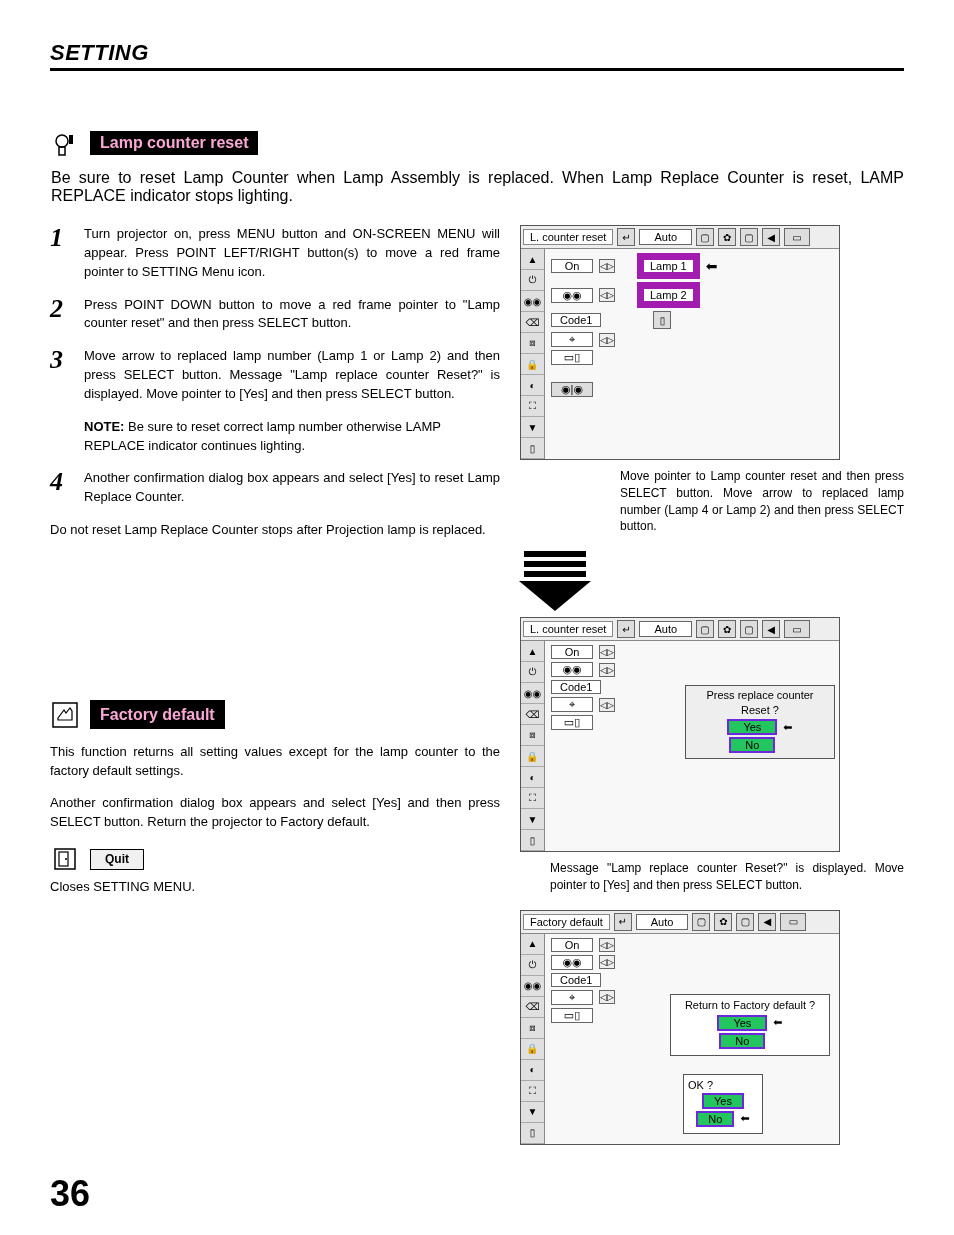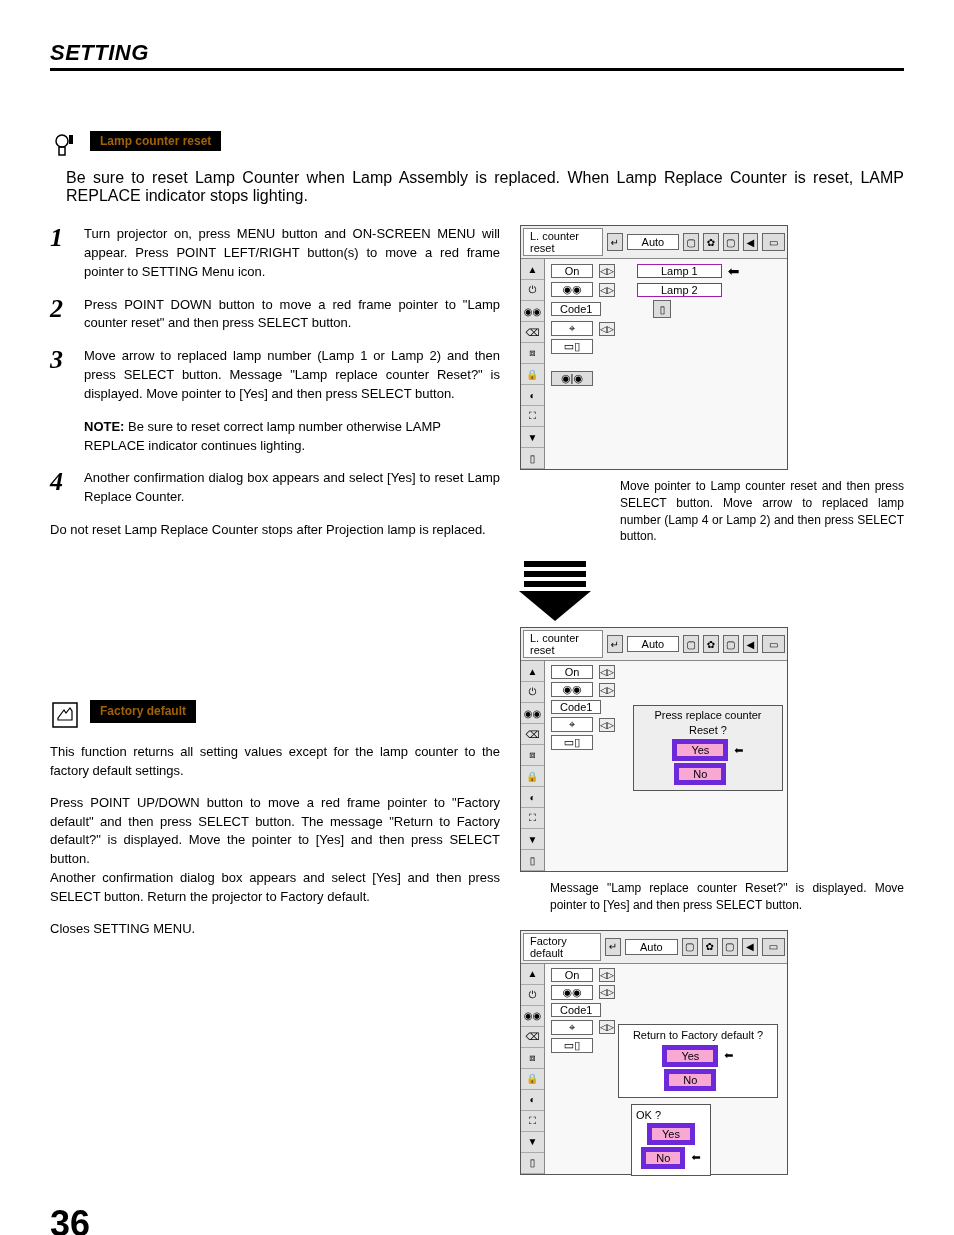--- a/index.html
+++ b/index.html
@@ -41,27 +41,27 @@
   }
   .icon-box {
     width: 30px;
     height: 30px;
     display: flex;
     align-items: center;
     justify-content: center;
   }
   .section-bar {
     background: #000;
-    color: #a16207;
+    color: #f9a8d4;
     padding: 3px 10px;
-    font-size: 12px;
+    font-size: 16px;
     font-weight: bold;
     display: inline-block;
   }
-  .intro { margin: 8px 0 20px 16px; text-align: justify;}
+  .intro { margin: 8px 0 20px 1px; text-align: justify;}
   .step {
     display: flex;
     gap: 12px;
     margin-bottom: 14px;
   }
   .step-num {
     font-family: "Times New Roman", serif;
     font-style: italic;
     font-weight: bold;
     font-size: 26px;
@@ -84,21 +84,21 @@
     padding: 1px 14px;
     font-size: 12px;
     font-weight: bold;
   }
 
   
   .osd {
     border: 1px solid #555;
     background: #f8f8f8;
     margin-bottom: 8px;
-    width: 268px;
+    width: 320px;
   }
   .osd-titlebar {
     display: flex;
     align-items: center;
     gap: 4px;
     padding: 2px;
     border-bottom: 1px solid #888;
     background: #eee;
     font-size: 11px;
   }
@@ -156,23 +156,23 @@
     font-size: 11px;
     min-width: 42px;
     text-align: center;
   }
   .spin {
     width: 16px; height: 14px;
     border: 1px solid #666; background: #eee;
     font-size: 9px; display:flex;align-items:center;justify-content:center;
   }
   .lamp-box {
-    border: 1px solid #a21caf;
+    border: 7px solid #a21caf;
     background:#fff;
-    padding: 0 23px;
+    padding: 0 6px;
     font-size:11px;
   }
   .ptr-arrow { font-size: 14px; }
   .annot {
     font-size: 12px;
     line-height: 1.4;
     margin: 6px 0 16px 30px;
     text-align: justify;
   }
   .big-arrow {
@@ -199,21 +199,21 @@
   }
   .dialog .dlg-title {
     text-align: center;
     font-size: 11px;
     margin-bottom: 3px;
   }
   .dlg-btn-row {
     display:flex;align-items:center;justify-content:center;gap:6px;margin:2px 0;
   }
   .dlg-btn {
-    border:5px solid #6d28d9;background:#f9a8d4;padding:0 14px;font-size:11px;
+    border:2px solid #6d28d9;background:#22c55e;padding:0 14px;font-size:11px;
   }
   .small-dialog {
     border:1px solid #555;background:#fff;width:160px;padding:4px;font-size:11px;
     margin: 4px 0 4px 120px;
   }
   .page-num {
     font-size: 36px;
     font-weight: bold;
     margin-top: 20px;
   }
@@ -265,23 +265,32 @@
     <div class="section-row">
       <div class="icon-box">
         <svg width="26" height="26" viewBox="0 0 26 26">
           <rect x="1" y="1" width="24" height="24" fill="none" stroke="#000" stroke-width="1.5"></rect>
           <path d="M6 16 L12 8 L14 11 L18 6 L20 9 L20 18 L6 18 Z" fill="none" stroke="#000" stroke-width="1.2"></path>
         </svg>
       </div>
       <div class="section-bar">Factory default</div>
     </div>
     <p style="text-align:justify">This function returns all setting values except for the lamp counter to the factory default settings.</p>
-    <p style="text-align:justify;margin-bottom:0">Press POINT UP/DOWN button to move a red frame pointer to "Factory default" and then press SELECT button.  The message "Return to Factory default?" is displayed.  Move the pointer to [Yes] and then press SELECT button.</p>
     <p style="text-align:justify;margin-top:0">Another confirmation dialog box appears and select [Yes] and then press SELECT button. Return the projector to Factory default.</p>
 
+    <div class="quit-row">
+      <div class="icon-box">
+        <svg width="22" height="22" viewBox="0 0 22 22">
+          <rect x="1" y="1" width="20" height="20" fill="none" stroke="#000" stroke-width="1.5"></rect>
+          <rect x="5" y="4" width="9" height="14" fill="none" stroke="#000" stroke-width="1.2"></rect>
+          <circle cx="12" cy="11" r="1" fill="#000"></circle>
+        </svg>
+      </div>
+      <div class="quit-box">Quit</div>
+    </div>
     <div style="margin-top:4px">Closes SETTING MENU.</div>
   </div>
 
   <div class="right">
 
     <div class="osd">
       <div class="osd-titlebar">
         <span class="osd-title">L. counter reset</span>
         <span class="tb-icon">↵</span>
         <span class="auto-box">Auto</span>

